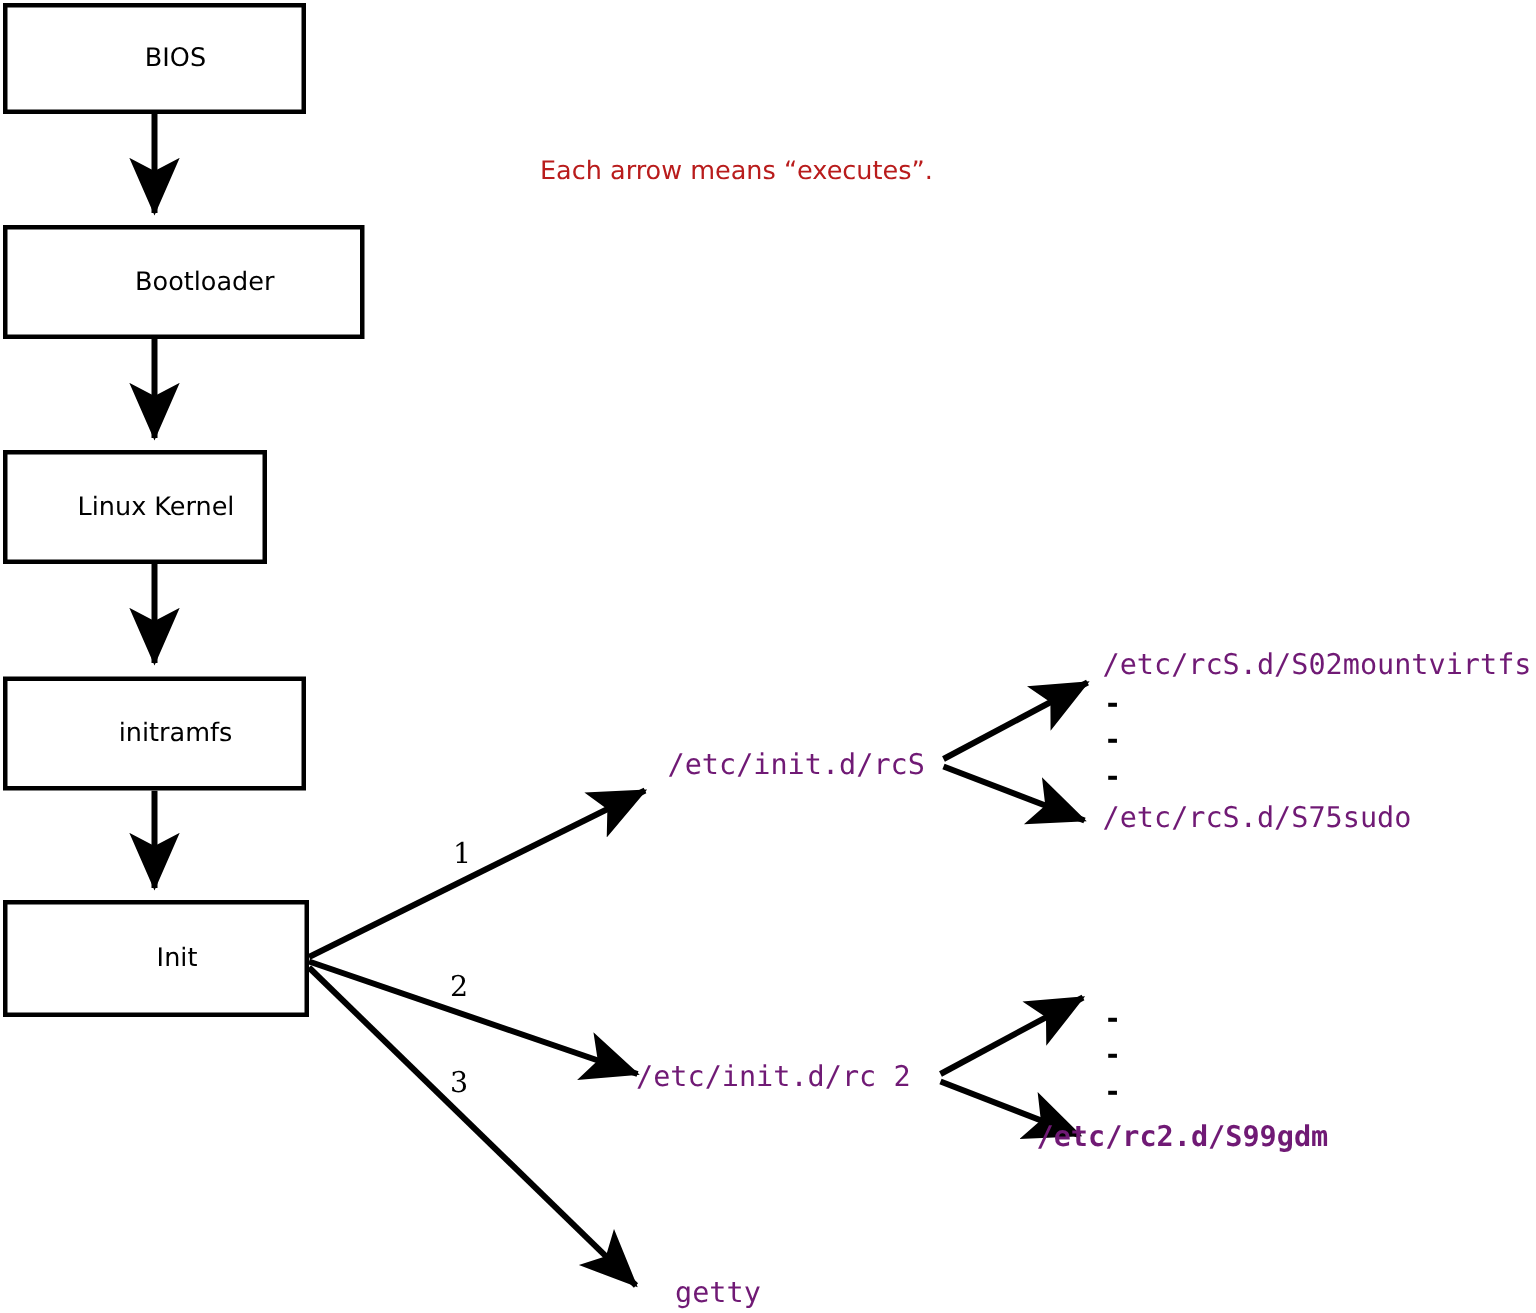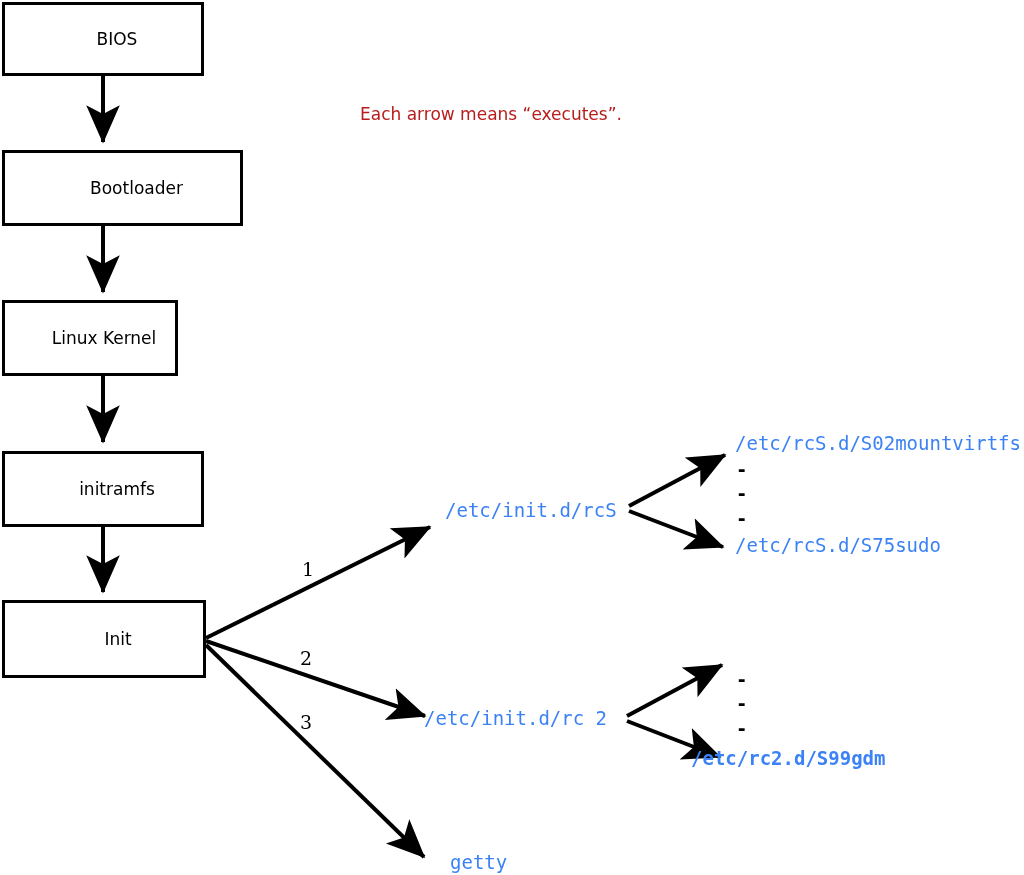--- a/index.html
+++ b/index.html
@@ -37,21 +37,21 @@
     font-family: "DejaVu Sans", "Liberation Sans", sans-serif;
     font-size: 17px;
     color: #000000;
     line-height: 1;
     white-space: nowrap;
   }
   .mono-label {
     position: absolute;
     font-family: "DejaVu Sans Mono", "Liberation Mono", monospace;
     font-size: 19px;
-    color: #3b82f6;
+    color: #701a75;
     white-space: nowrap;
     line-height: 1;
   }
   .edge-number {
     position: absolute;
     font-family: "DejaVu Serif", "Liberation Serif", serif;
     font-size: 19px;
     color: #000000;
     line-height: 1;
     white-space: nowrap;

